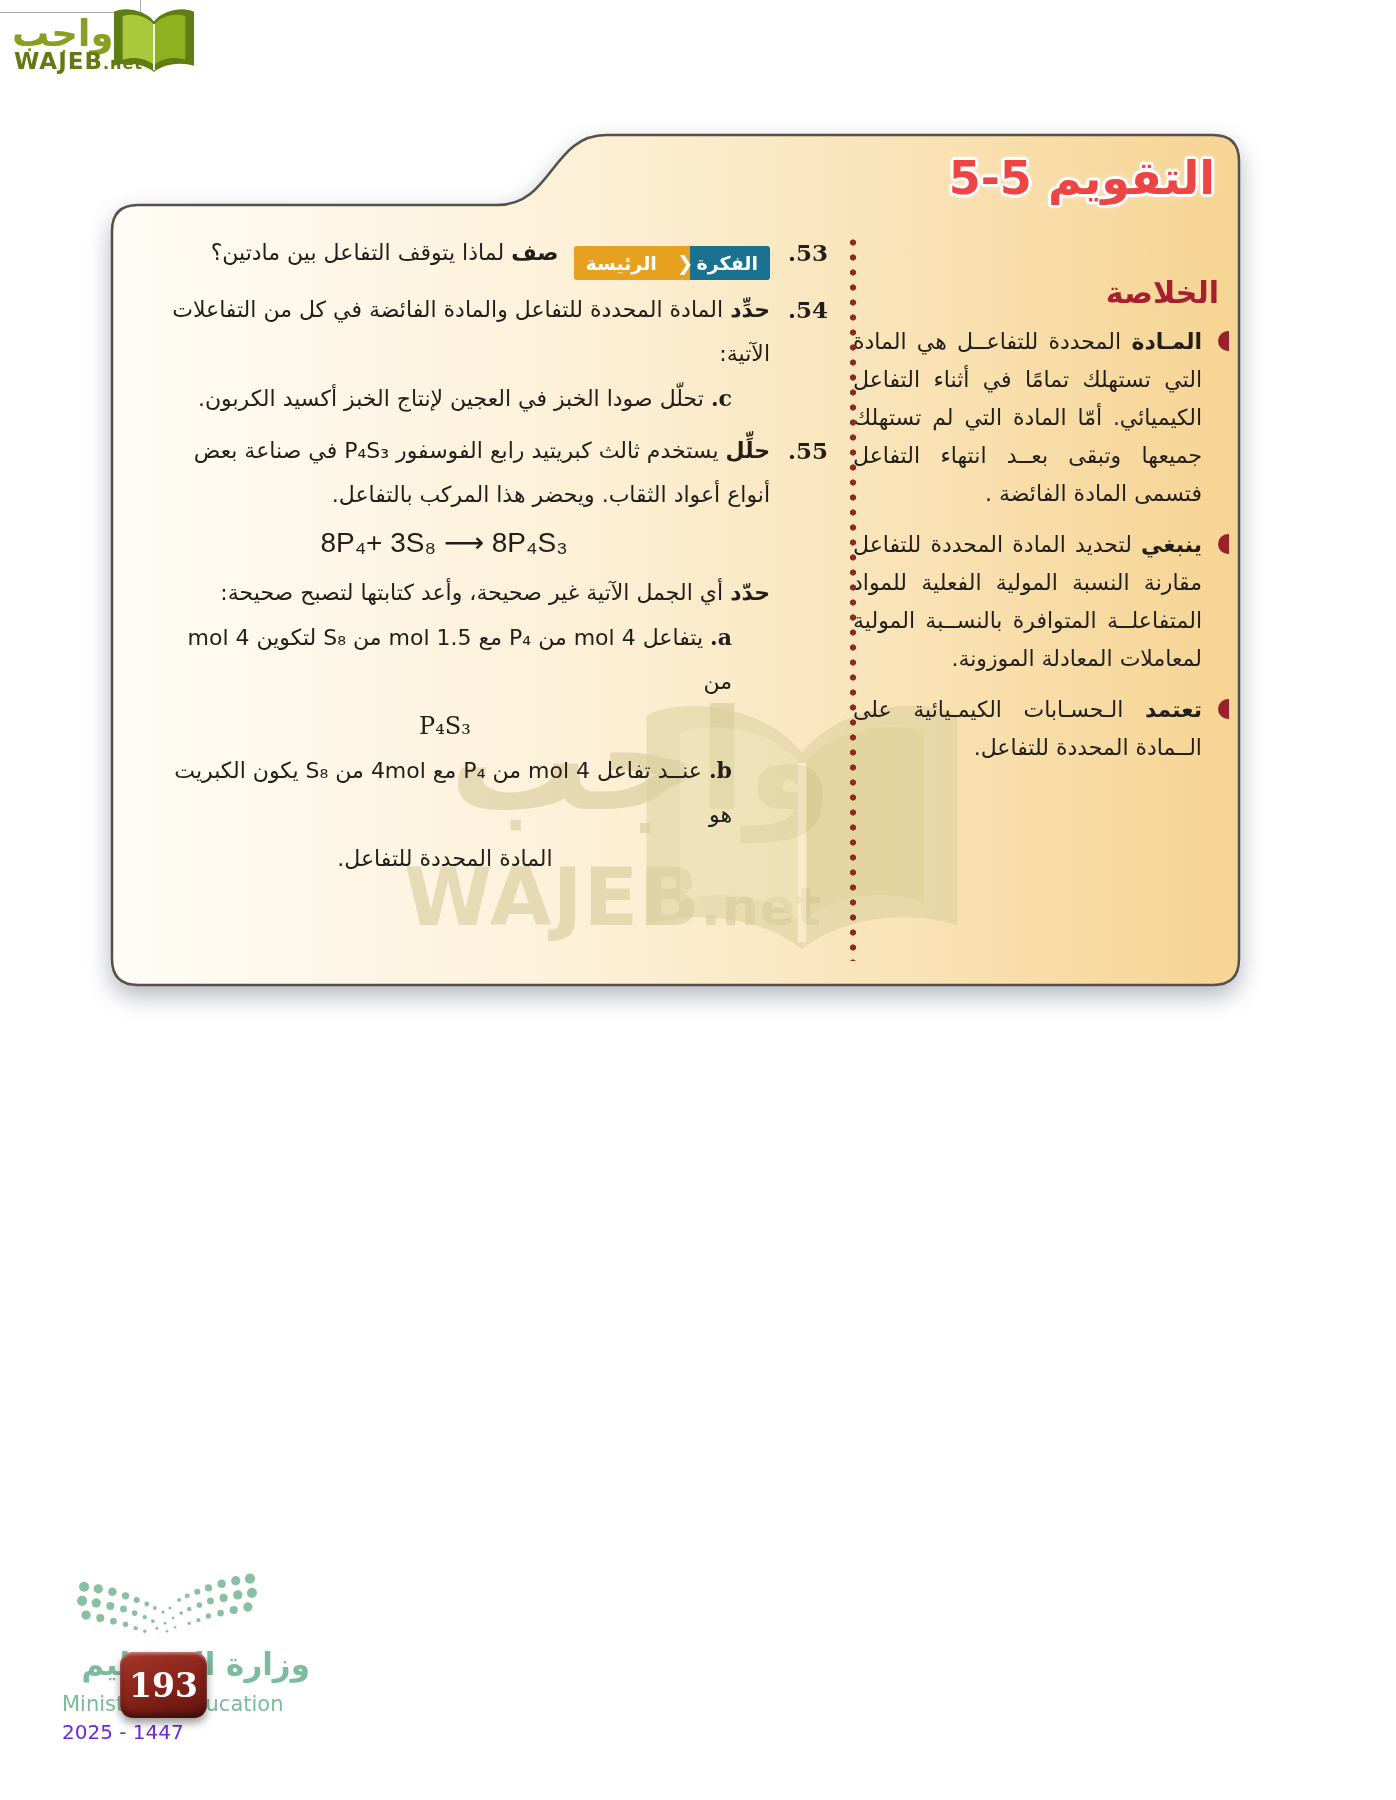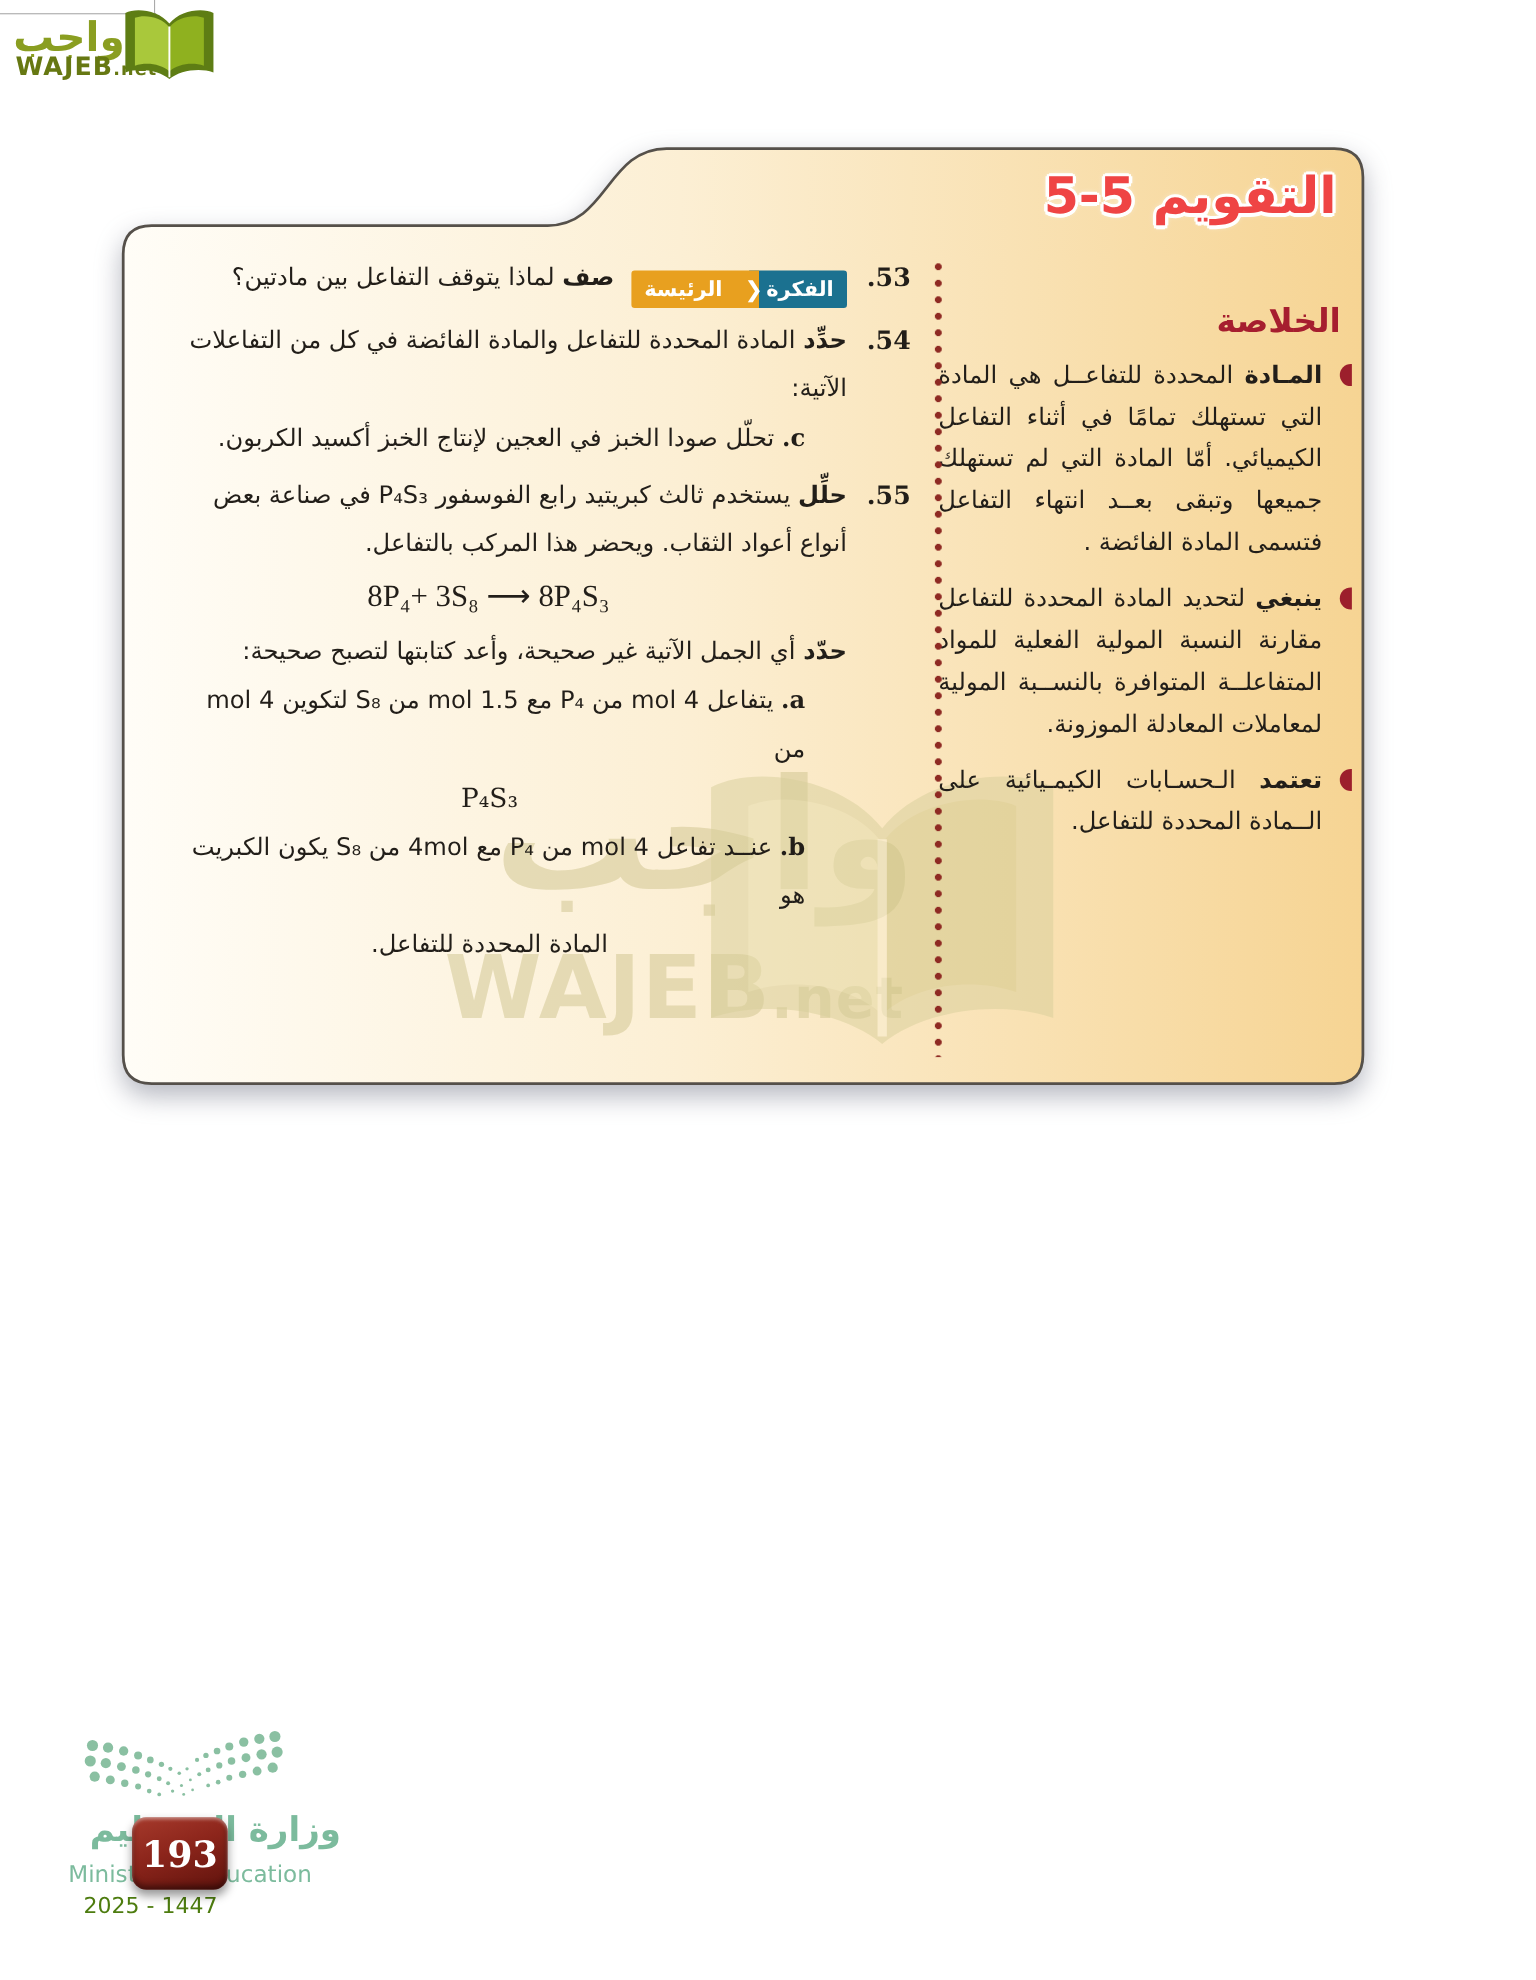--- a/index.html
+++ b/index.html
@@ -50,36 +50,36 @@
     font-size:22px;line-height:38px;text-align:justify;text-align-last:right;}
   .bullet{position:relative;padding-right:27px;margin-bottom:13px;}
   .bullet .marker{position:absolute;right:0;top:8px;width:11px;height:20px;background:#9c1f2c;border-radius:11px 0 0 11px;}
 
   
   .q-col{position:absolute;top:92px;right:409px;width:676px;z-index:2;font-size:22px;line-height:44px;text-align:right;}
   .q{position:relative;padding-right:64px;margin-bottom:8px;}
   .qnum{position:absolute;right:6px;top:0;font-family:"DejaVu Serif",serif;font-weight:bold;font-size:23px;}
   .sub{padding-right:38px;}
   .letter{font-family:"DejaVu Serif",serif;font-weight:bold;font-size:22px;}
-  .equation{text-align:center;direction:ltr;font-family:Liberation Serif, serif;font-size:28px;margin:4px 40px 6px 0;}
+  .equation{text-align:center;direction:ltr;font-family:Liberation Sans, sans-serif;font-size:28px;margin:4px 40px 6px 0;}
   .fline{text-align:center;direction:ltr;font-family:"DejaVu Serif","DejaVu Sans",serif;font-size:24px;}
   .cline{text-align:center;}
 
   
   .mi-badge{display:inline-flex;direction:rtl;align-items:center;height:34px;vertical-align:-10px;margin-left:8px;position:relative;}
   .mi-seg{color:#fff;font-size:19px;font-weight:bold;line-height:34px;padding:0 12px;}
   .mi-blue{background:#1b7190;border-radius:0 3px 3px 0;padding-left:16px;}
   .mi-orange{background:#e8a01f;border-radius:3px 0 0 3px;padding-right:33px;}
   .mi-chev{position:relative;z-index:2;color:#fff;font-size:20px;font-weight:bold;margin:0 -13px;line-height:34px;}
 
   
   .moe-dots{left:76px;top:1572px;}
   .moe-ar{left:60px;top:1646px;width:250px;font-size:31px;font-weight:bold;color:#7cbb9d;direction:rtl;text-align:right;}
   .moe-en{left:62px;top:1692px;font-size:21px;color:#7cbb9d;}
-  .moe-years{left:76px;top:1720px;font-size:20px;color:#4d7c0f;}
+  .moe-years{left:62px;top:1720px;font-size:20px;color:#6d28d9;}
 
   .page-badge{
     left:120px;top:1652px;width:87px;height:66px;border-radius:13px;
     background:linear-gradient(160deg,#a63a2c 0%,#8c251b 45%,#5f130d 100%);
     box-shadow:0 5px 9px rgba(0,0,0,.4), inset 0 2px 3px rgba(255,255,255,.4), inset 0 -4px 6px rgba(0,0,0,.45);
     display:flex;align-items:center;justify-content:center;
     color:#fff;font-family:"DejaVu Serif",serif;font-weight:bold;font-size:33px;
   }
 </style>
 </head>

